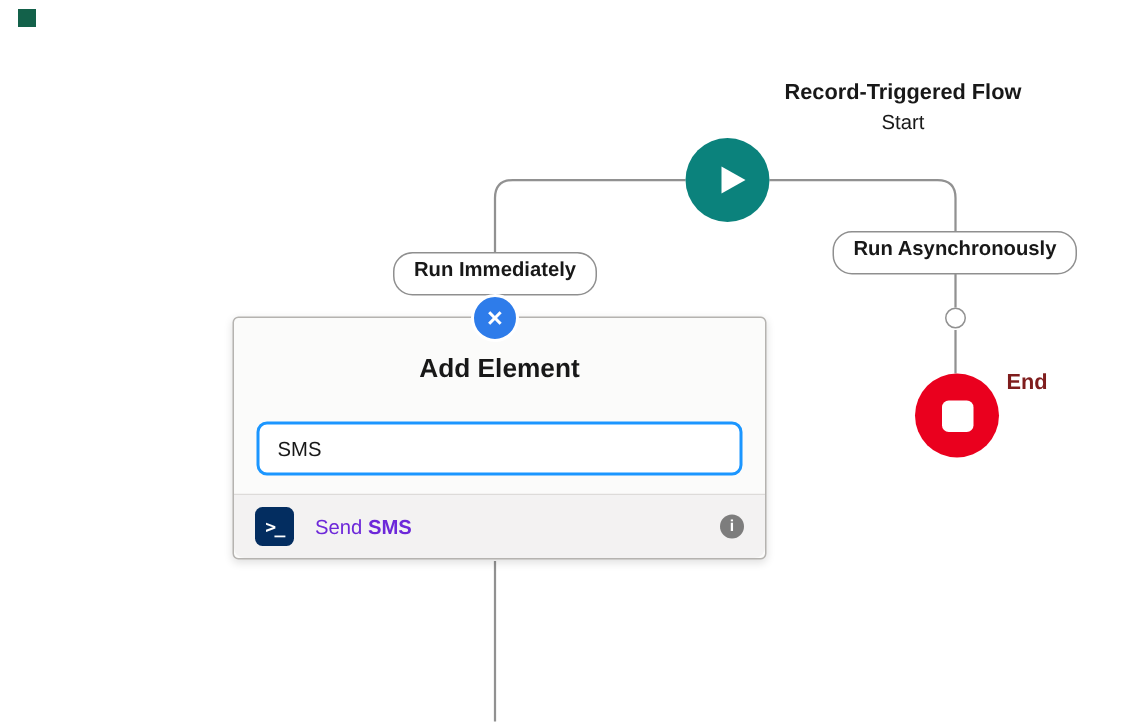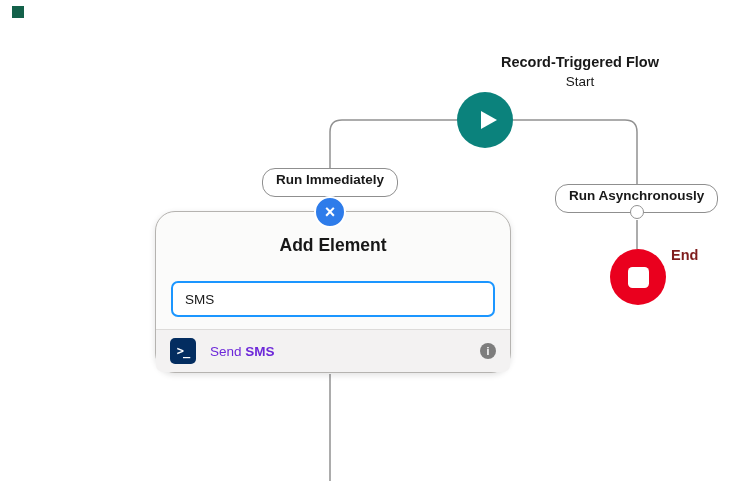--- a/index.html
+++ b/index.html
@@ -8,36 +8,36 @@
 
   #connector-svg{position:absolute;left:0;top:0;z-index:1;}
   .connector{fill:none;stroke:#919191;stroke-width:1.5;}
 
   .corner-marker{position:absolute;left:12px;top:6px;width:12px;height:12px;z-index:2;}
 
   .start-node{position:absolute;left:457px;top:92px;width:56px;height:56px;border-radius:50%;
     display:flex;align-items:center;justify-content:center;z-index:2;cursor:pointer;}
   .start-node svg{margin-left:5px;}
 
-  .start-label{position:absolute;left:501px;top:52px;z-index:2;color:#181818;}
+  .start-label{position:absolute;left:523px;top:52px;z-index:2;color:#181818;}
   .start-label .t1{font-weight:bold;font-size:14.5px;line-height:20px;}
   .start-label .t2{font-size:13.5px;line-height:19px;text-align:center;}
 
   .pill{position:absolute;background:#fff;border:1px solid #8f8f8f;border-radius:13px;height:29px;
     line-height:22px;font-weight:bold;font-size:13.5px;color:#181818;text-align:center;
     padding:0 13px;box-sizing:border-box;z-index:2;white-space:nowrap;}
   .pill-left{left:262px;top:168px;}
-  .pill-right{left:555px;top:184px;}
+  .pill-right{left:555px;top:154px;}
 
   .close-badge{position:absolute;left:314px;top:196px;width:28px;height:28px;border-radius:50%;
     border:2px solid #fff;box-sizing:content-box;display:flex;align-items:center;justify-content:center;
     color:#fff;font-size:18px;font-weight:bold;z-index:3;cursor:pointer;line-height:1;}
 
   .panel{position:absolute;left:155px;top:211px;width:356px;height:162px;box-sizing:border-box;
-    background:#fbfbfa;border:1px solid #b5b3b0;border-radius:20px;z-index:2;
+    background:#fbfbfa;border:1px solid #b5b3b0;border-radius:4px;z-index:2;
     box-shadow:0 2px 6px rgba(0,0,0,0.12);}
   .panel-title{margin-top:23px;text-align:center;font-size:17.5px;font-weight:bold;color:#181818;}
   .panel-search{position:absolute;left:15px;top:69px;width:324px;height:36px;box-sizing:border-box;
     border:2px solid #1b96ff;border-radius:7px;background:#fff;font-family:"Liberation Sans",sans-serif;
     font-size:13.5px;color:#181818;padding:0 12px;outline:none;}
   .panel-row{position:absolute;left:0;right:0;bottom:0;height:43px;box-sizing:border-box;
     background:#f3f2f2;border-top:1px solid #dddbd9;border-radius:0 0 7px 7px;
     display:flex;align-items:center;padding:0 14px;cursor:pointer;}
   .row-icon{width:26px;height:26px;border-radius:5px;display:flex;align-items:center;justify-content:center;
     color:#fff;font-family:"DejaVu Sans Mono",monospace;font-weight:bold;font-size:12px;letter-spacing:-1px;}

